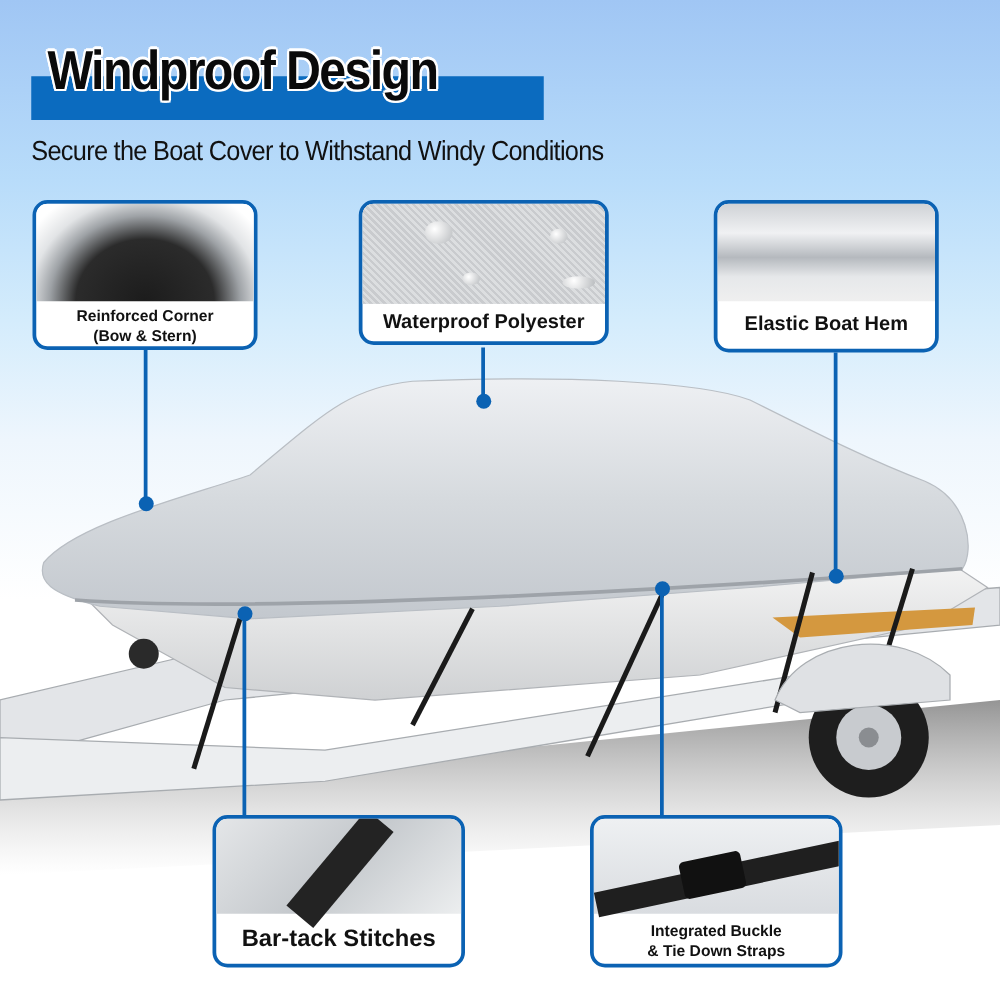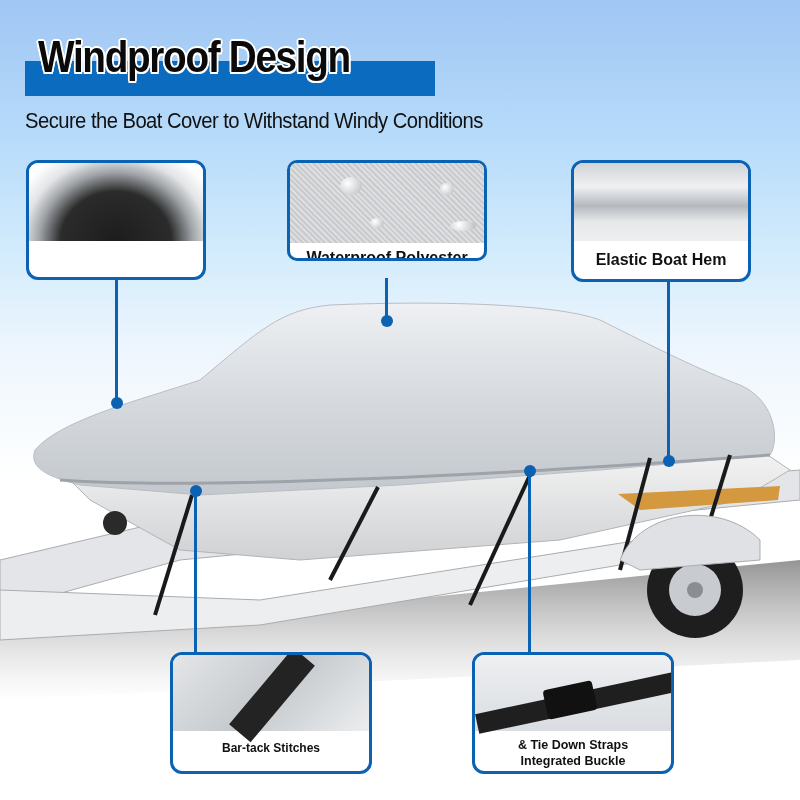--- a/index.html
+++ b/index.html
@@ -105,23 +105,27 @@
   <div class="dot" style="left:663px; top:455px;"></div>
 
   <div class="line" style="left:194px; top:490px; height:165px;"></div>
   <div class="dot" style="left:190px; top:485px;"></div>
 
   <div class="line" style="left:528px; top:470px; height:185px;"></div>
   <div class="dot" style="left:524px; top:465px;"></div>
 
   <div class="card" style="left:26px; top:160px; width:180px; height:120px;">
     <div class="photo" style="height:78px; background: radial-gradient(ellipse at 50% 100%, #1c1c1c 0%, #2b2b2b 45%, #9ea2a6 62%, #e2e4e6 75%, #ffffff 90%);"></div>
+    <div class="label" style="top:82px; font-size:12.5px; line-height:16px;">
+      <div>Reinforced Corner</div>
+      <div>(Bow &amp; Stern)</div>
+    </div>
   </div>
 
-  <div class="card" style="left:287px; top:160px; width:200px; height:101px;border-radius:10px;">
+  <div class="card" style="left:287px; top:160px; width:200px; height:116px;">
     <div class="photo" style="height:80px; background: repeating-linear-gradient(45deg,#c9cbce 0 2px,#dcdee0 2px 4px), #d4d6d9;">
       <div style="position:absolute;left:50px;top:14px;width:22px;height:18px;border-radius:50%;background:radial-gradient(circle at 35% 35%,#fff,#b7babd);"></div>
       <div style="position:absolute;left:150px;top:20px;width:14px;height:12px;border-radius:50%;background:radial-gradient(circle at 35% 35%,#fff,#b7babd);"></div>
       <div style="position:absolute;left:80px;top:55px;width:14px;height:10px;border-radius:50%;background:radial-gradient(circle at 35% 35%,#fff,#b7babd);"></div>
       <div style="position:absolute;left:160px;top:58px;width:26px;height:10px;border-radius:50%;background:radial-gradient(circle at 35% 35%,#fff,#b7babd);"></div>
     </div>
     <div class="label" style="top:86px; font-size:16px;">
       <div>Waterproof Polyester</div>
     </div>
   </div>
@@ -130,29 +134,29 @@
     <div class="photo" style="height:78px; background: linear-gradient(180deg,#cfd2d6 0%,#f0f1f3 30%,#b5b9be 55%,#e6e8ea 75%,#efefef 100%);"></div>
     <div class="label" style="top:88px; font-size:16px;">
       <div>Elastic Boat Hem</div>
     </div>
   </div>
 
   <div class="card" style="left:170px; top:652px; width:202px; height:122px;">
     <div class="photo" style="height:76px; background: linear-gradient(135deg,#e4e6e8,#c5c9cd 50%,#eceeef);">
       <div style="position:absolute;left:85px;top:-10px;width:28px;height:100px;background:#232323;transform:rotate(40deg);transform-origin:center;"></div>
     </div>
-    <div class="label" style="top:86px; font-size:12px;">
+    <div class="label" style="top:86px; font-size:19px;">
       <div>Bar-tack Stitches</div>
     </div>
   </div>
 
   <div class="card" style="left:472px; top:652px; width:202px; height:122px;">
     <div class="photo" style="height:76px; background: linear-gradient(180deg,#eef0f2,#d9dce0);">
       <div style="position:absolute;left:0;top:38px;width:202px;height:20px;background:#1f1f1f;transform:rotate(-12deg);"></div>
       <div style="position:absolute;left:70px;top:30px;width:50px;height:30px;background:#111;border-radius:4px;transform:rotate(-12deg);"></div>
     </div>
     <div class="label" style="top:82px; font-size:12.5px; line-height:16px;">
+      <div>Integrated Buckle</div>
       <div>&amp; Tie Down Straps</div>
-      <div>Integrated Buckle</div>
     </div>
   </div>
 
 </div>
 
 </body></html>

